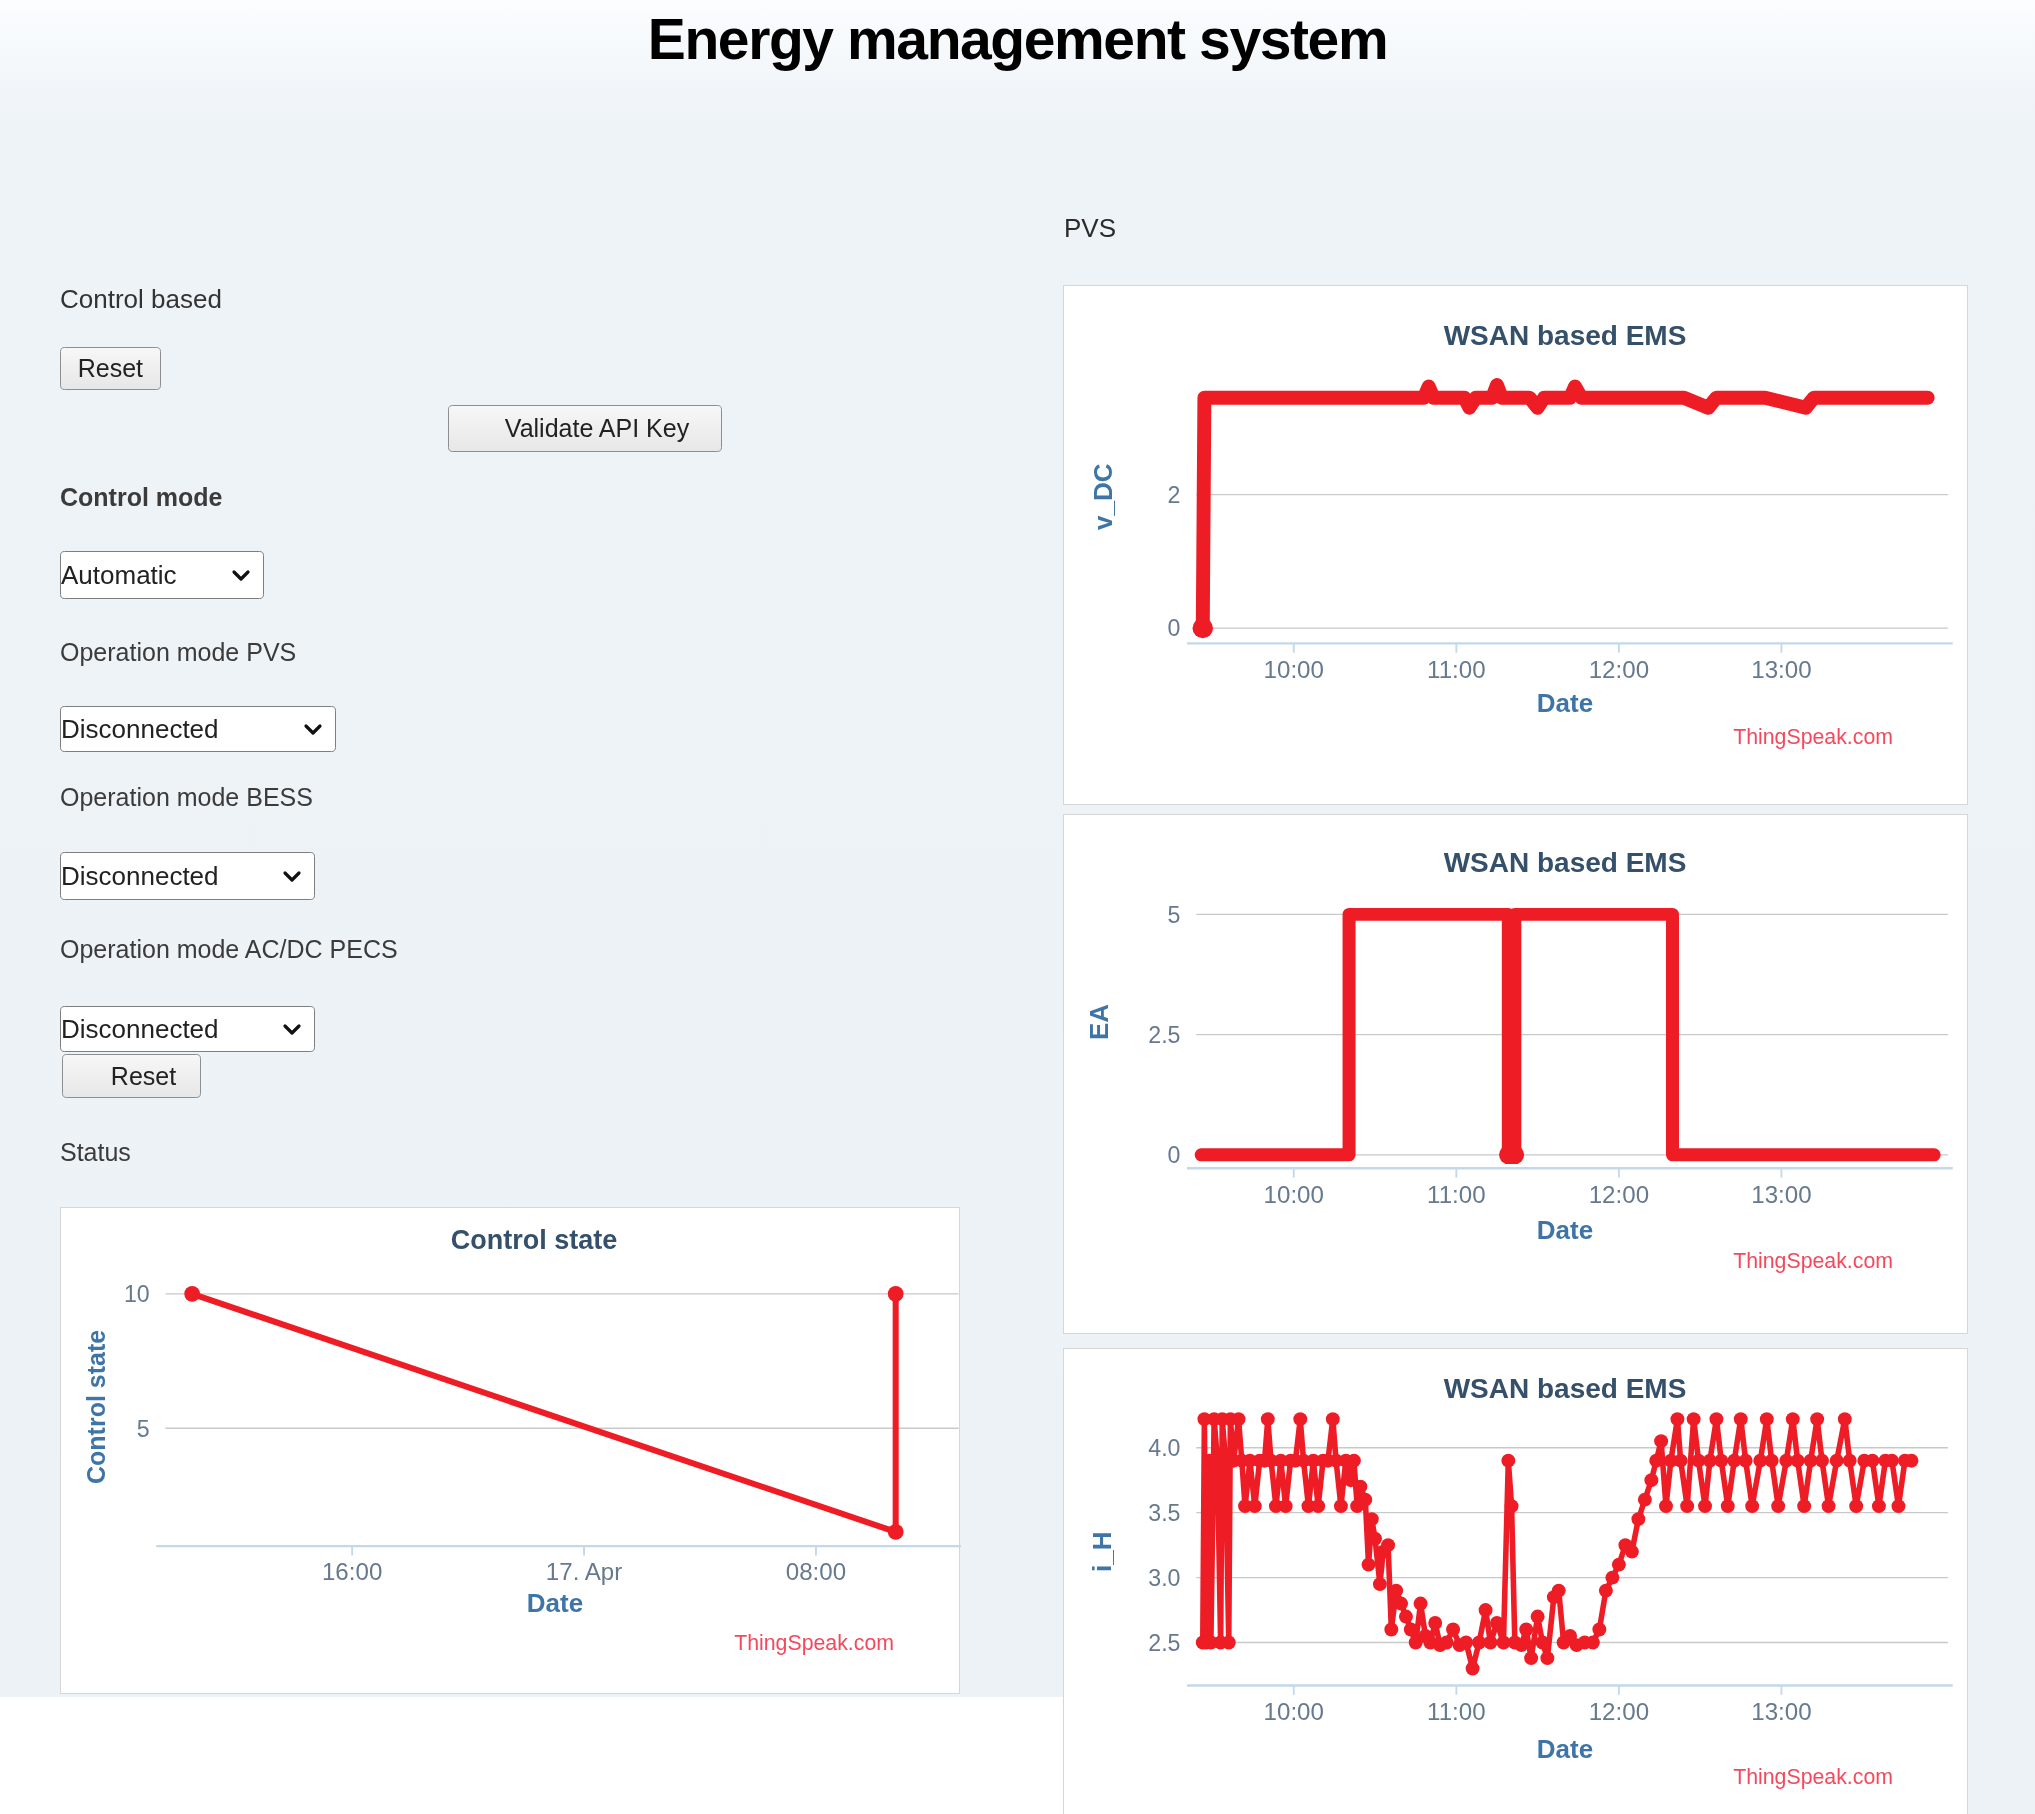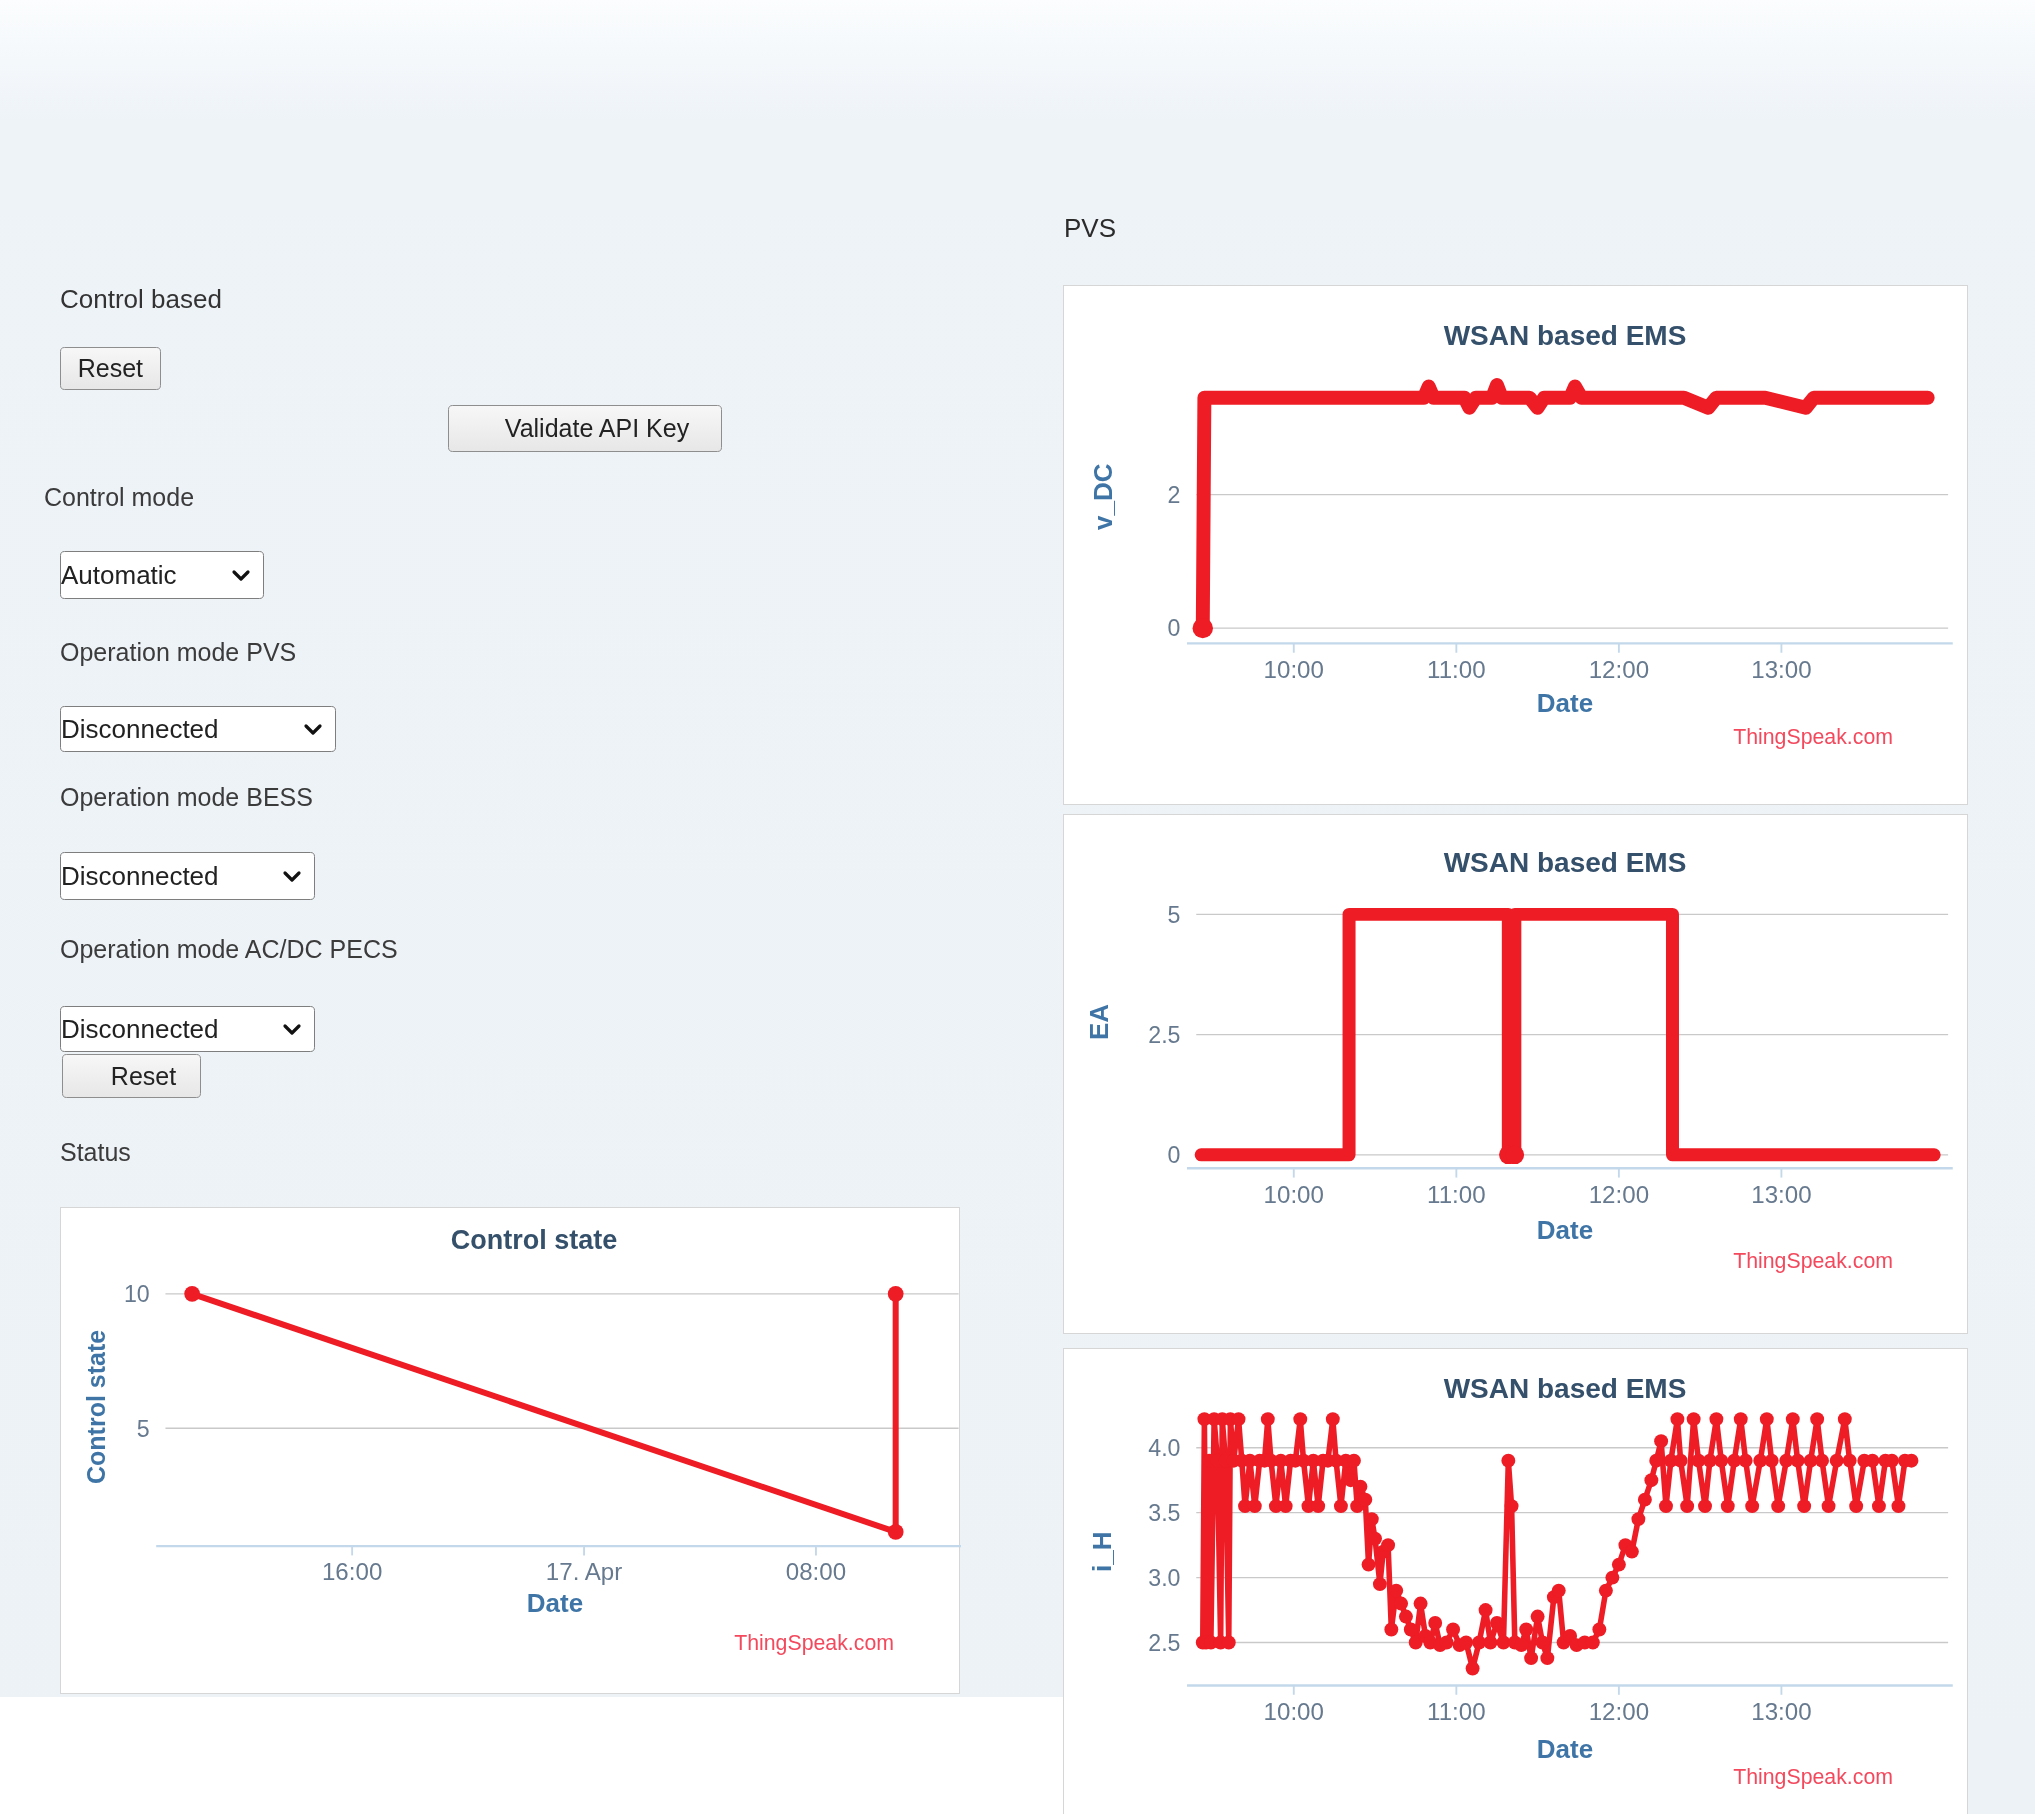--- a/index.html
+++ b/index.html
@@ -29,29 +29,30 @@
   .xlab{position:absolute;text-align:center;font-weight:700;color:#3f75a6;font-size:26px;}
   .ts-link{position:absolute;color:#f4485c;font-size:21.3px;text-decoration:none;cursor:pointer;}
   .bottom-strip{position:absolute;left:0;top:1697px;width:1064px;height:118px;background:#fff;}
   svg text{font-family:"Liberation Sans",sans-serif;}
 </style>
 </head>
 <body>
 
 <div class="page">
 
+  <div class="h1">Energy management system</div>
 
   <div class="txt" style="left:60px;top:285px;">Control based</div>
 
   <button class="btn" style="left:60px;top:347px;height:43px;padding:0 16.7px;">Reset</button>
 
 
   <button class="btn" style="left:448px;top:405px;height:47px;width:274px;">Validate API Key</button>
 
-  <div class="lbl" style="left:44px;top:483px;">Control mode</div>
+  <div class="lbl" style="left:60px;top:483px;font-weight:bold;">Control mode</div>
   <div class="sel" style="left:60px;top:551px;width:204px;height:48px;">
     <select>
       <option>Automatic</option>
     </select>
     <svg class="chev" viewBox="0 0 24 24">
         <path d="M5 9l7 7 7-7" stroke="#111" stroke-width="3.2" fill="none" stroke-linecap="round" stroke-linejoin="round"></path>
       </svg>
   </div>
 
   <div class="lbl" style="left:60px;top:638px;">Operation mode PVS</div>

